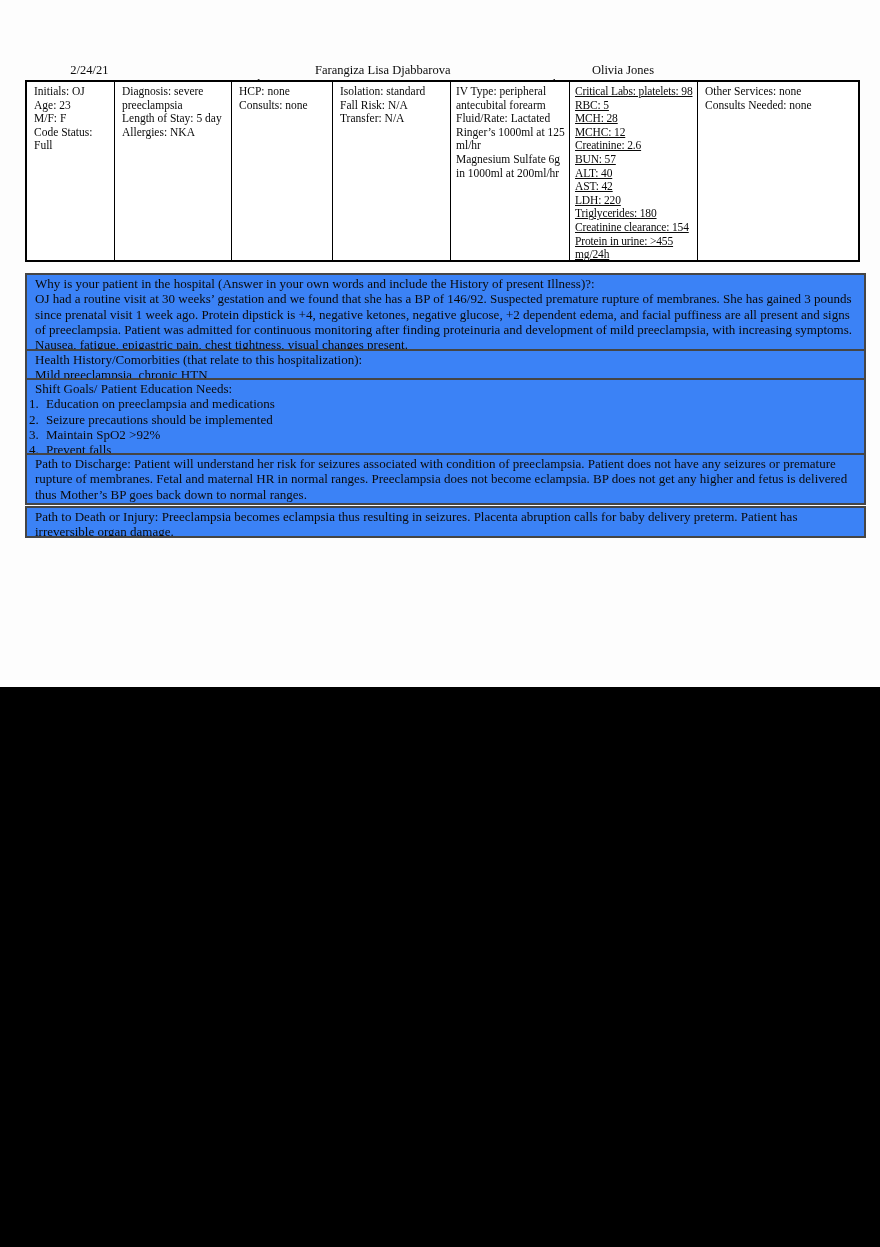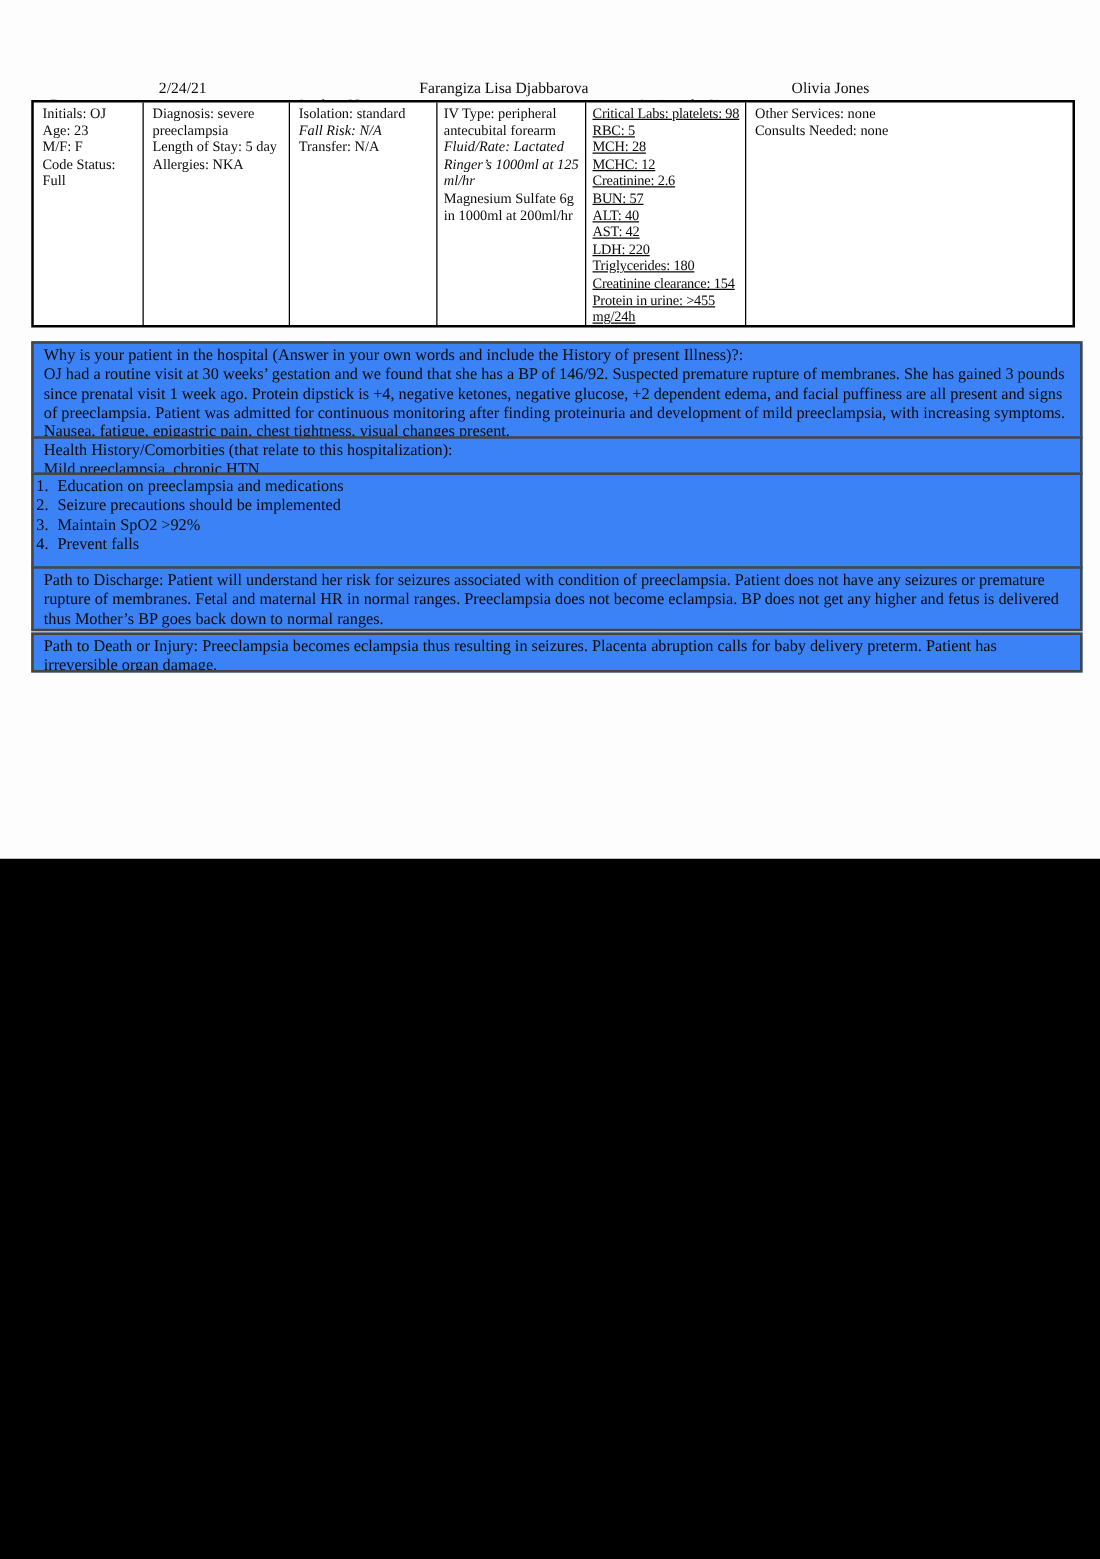--- a/index.html
+++ b/index.html
@@ -31,21 +31,21 @@
   .hdr {
     position: absolute;
     top: 63px; left: 40px;
     white-space: nowrap;
     font-size: 12.5px;
   }
   .hdr .lbl { display: inline-block; }
   .u {
     display: inline-block;
     border-bottom: 1.4px solid #3a3a3a;
-    text-align: center;
+    text-align: left;
     padding-bottom: 13px;
     vertical-align: bottom;
   }
   .u-date    { width: 152px; margin-right: 12px; }
   .u-student { width: 176px; margin-right: 15px; }
   .u-vsim    { width: 145px; }
 
   
   .ptable {
     position: absolute;
@@ -66,21 +66,21 @@
   .c1 { width: 88px; }
   .c2 { width: 117px; }
   .c3 { width: 101px; }
   .c4 { width: 118px; }
   .c5 { width: 119px; padding-left: 5px; }
   .c6 { width: 128px; padding-left: 5px; letter-spacing: -0.15px; text-decoration: underline; }
   .c7 { width: 141px; }
   .col p { margin: 0; }
   .mt8  { margin-top: 8px; }
   .mt18 { margin-top: 18px; }
-  .mt26 { margin-top: 26px; font-style: italic; }
+  .mt26 { margin-top: 26px; }
   .mt27 { margin-top: 27px; }
   .mt28 { margin-top: 28px; }
   .mt39 { margin-top: 39px; }
   .mt40 { margin-top: 40px; }
   .mt41 { margin-top: 41px; }
 
   
   .sections {
     position: absolute;
     top: 273px; left: 25px;
@@ -133,20 +133,24 @@
     <div class="col c1">
       <p>Initials: OJ</p>
       <p class="mt8">Age: 23</p>
       <p class="mt18">M/F: F</p>
       <p class="mt27">Code Status: Full</p>
     </div>
     <div class="col c2">
       <p>Diagnosis: severe preeclampsia</p>
       <p class="mt39">Length of Stay: 5 day</p>
       <p class="mt28">Allergies: NKA</p>
+    </div>
+    <div class="col c3">
+      <p>HCP: none</p>
+      <p class="mt40">Consults: none</p>
     </div>
     <div class="col c4">
       <p>Isolation: standard</p>
       <p class="mt26">Fall Risk: N/A</p>
       <p class="mt41">Transfer: N/A</p>
     </div>
     <div class="col c5">
       <p>IV Type: peripheral antecubital forearm</p>
       <p class="mt26">Fluid/Rate: Lactated Ringer’s 1000ml at 125 ml/hr</p>
       <p>Magnesium Sulfate 6g in 1000ml at 200ml/hr</p>
@@ -177,20 +181,21 @@
       <p>Why is your patient in the hospital (Answer in your own words and include the History of present Illness)?:</p>
       <p>OJ had a routine visit at 30 weeks’ gestation and we found that she has a BP of 146/92. Suspected premature rupture of membranes. She has gained 3 pounds since prenatal visit 1 week ago. Protein dipstick is +4, negative ketones, negative glucose, +2 dependent edema, and facial puffiness are all present and signs of preeclampsia. Patient was admitted for continuous monitoring after finding proteinuria and development of mild preeclampsia, with increasing symptoms. Nausea, fatigue, epigastric pain, chest tightness, visual changes present.</p>
     </div>
 
     <div class="blk b2">
       <p>Health History/Comorbities (that relate to this hospitalization):</p>
       <p>Mild preeclampsia, chronic HTN</p>
     </div>
 
     <div class="blk b3">
+      <p>Shift Goals/ Patient Education Needs:</p>
       <div class="li">
         <span class="num">1.</span>
         <span class="txt">Education on preeclampsia and medications</span>
       </div>
       <div class="li">
         <span class="num">2.</span>
         <span class="txt">Seizure precautions should be implemented</span>
       </div>
       <div class="li">
         <span class="num">3.</span>

